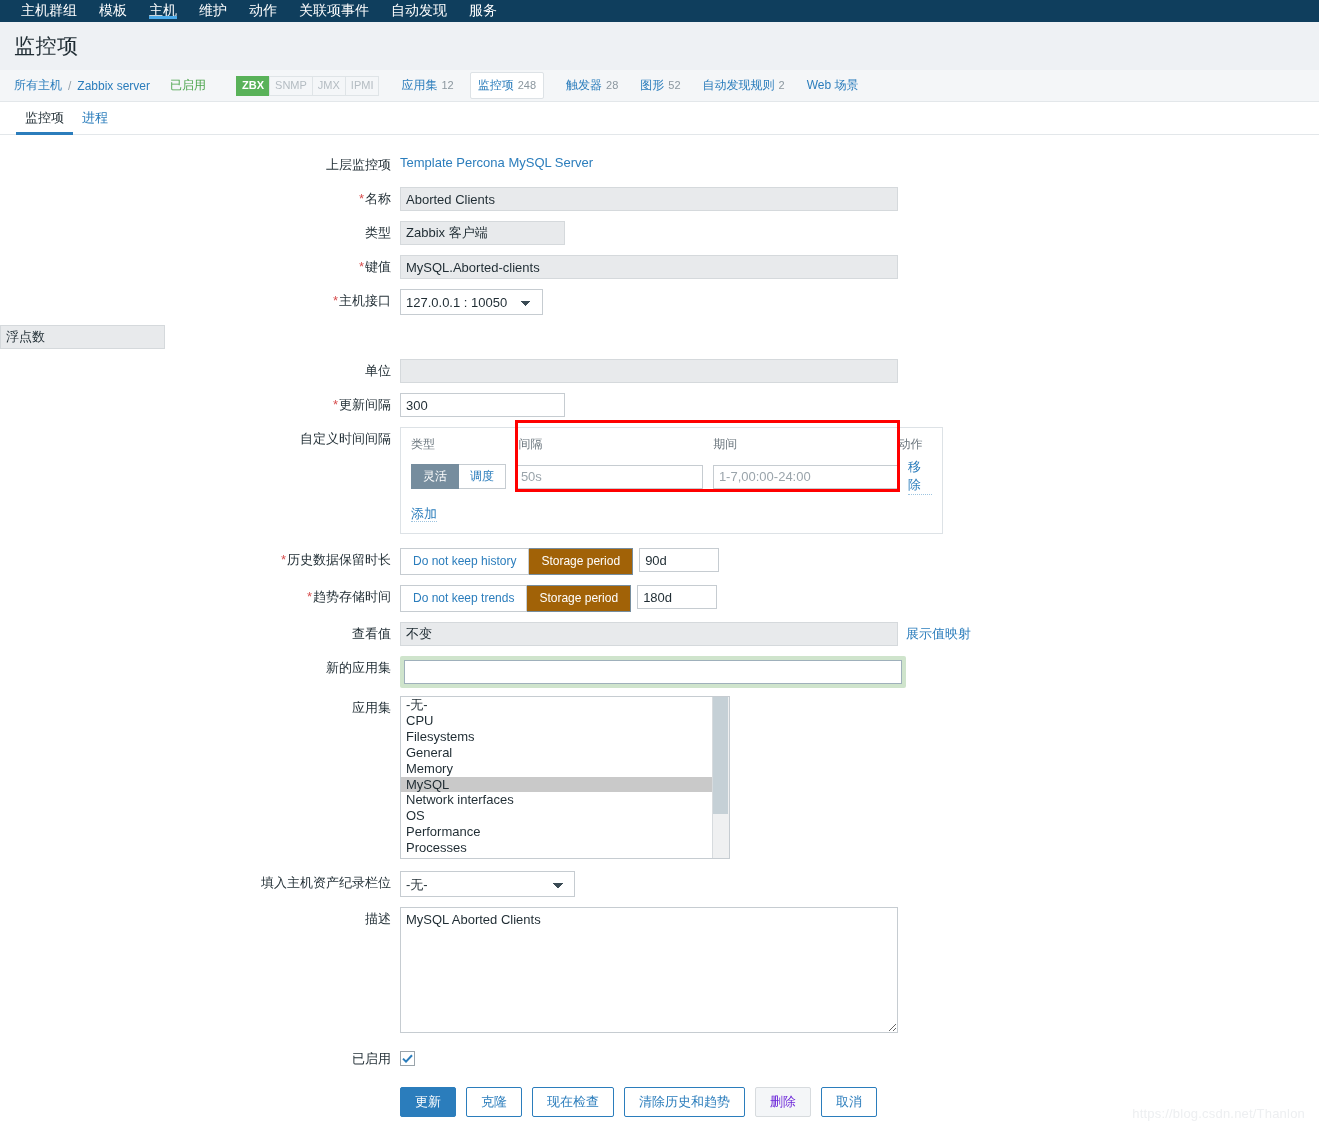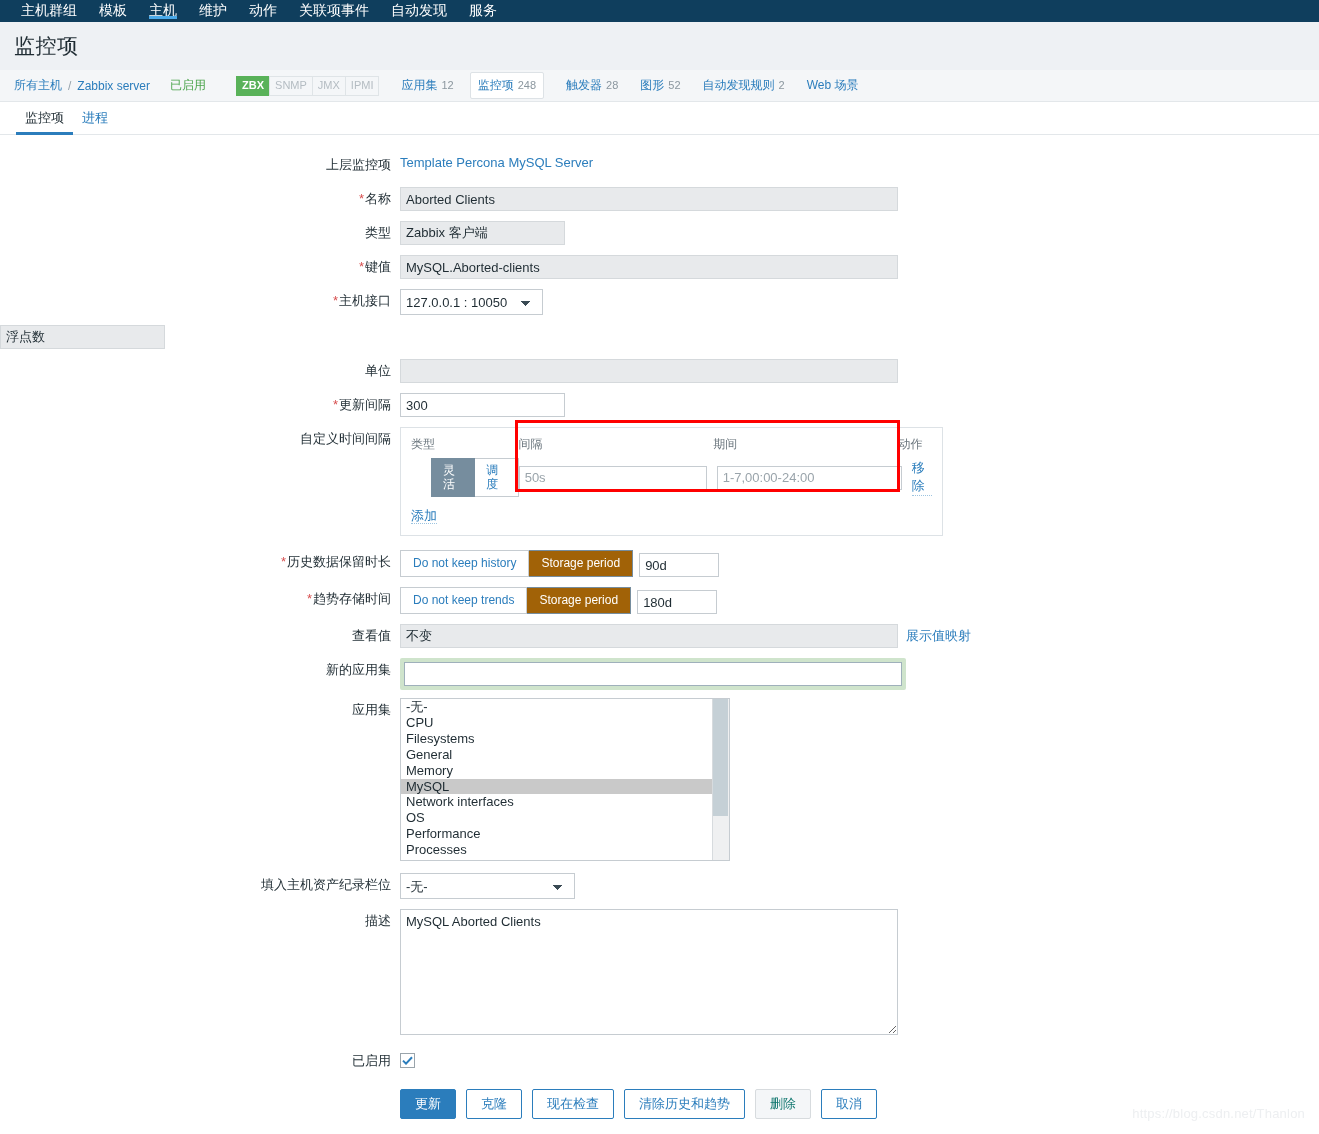--- a/index.html
+++ b/index.html
@@ -187,21 +187,21 @@
     display: flex;
     font-size: 12px;
     color: #6a757d;
     margin-bottom: 5px;
   }
   .ci-c1 { width: 112px; }
   .ci-c2 { width: 203px; }
   .ci-c3 { width: 193px; }
   .ci-c4 { width: 35px; }
   .ci-line { display: flex; align-items: center; }
-  .toggle { display: flex; margin-left: 20px; }
+  .toggle { display: flex; }
   .tg {
     font-size: 12px;
     padding: 4px 11px 5px;
     border: 1px solid #c6ccd1;
     background: #fff;
     color: #2b7dbc;
     cursor: pointer;
     line-height: 14px;
   }
   .tg + .tg { border-left: none; }
@@ -224,21 +224,21 @@
     position: absolute;
     border: 3px solid #ff0000;
     pointer-events: none;
     left: 114px;
     top: -8px;
     width: 385px;
     height: 72px;
   }
 
   
-  .seg { display: flex; align-items: flex-end; }
+  .seg { display: flex; align-items: flex-start; }
   .segbtn {
     font-size: 12px;
     padding: 5px 12px 6px;
     border: 1px solid #c6ccd1;
     background: #fff;
     color: #2b7dbc;
     cursor: pointer;
     line-height: 14px;
     white-space: nowrap;
   }
@@ -314,21 +314,21 @@
     font-family: "Liberation Sans", sans-serif;
     padding: 6px 14px 7px;
     border: 1px solid #2b7dbc;
     background: #fff;
     color: #2b7dbc;
     border-radius: 2px;
     cursor: pointer;
     line-height: 15px;
   }
   .btn.primary { background: #2b7dbc; color: #fff; }
-  .btn.disabled { border-color: #d7dbde; color: #0f766e; background: #f4f6f8; cursor: default; }
+  .btn.disabled { border-color: #d7dbde; color: #6d28d9; background: #f4f6f8; cursor: default; }
 
   .watermark {
     position: absolute;
     right: 14px;
     bottom: 13px;
     font-size: 13px;
     color: #edeff1;
     letter-spacing: .2px;
   }
 </style>

